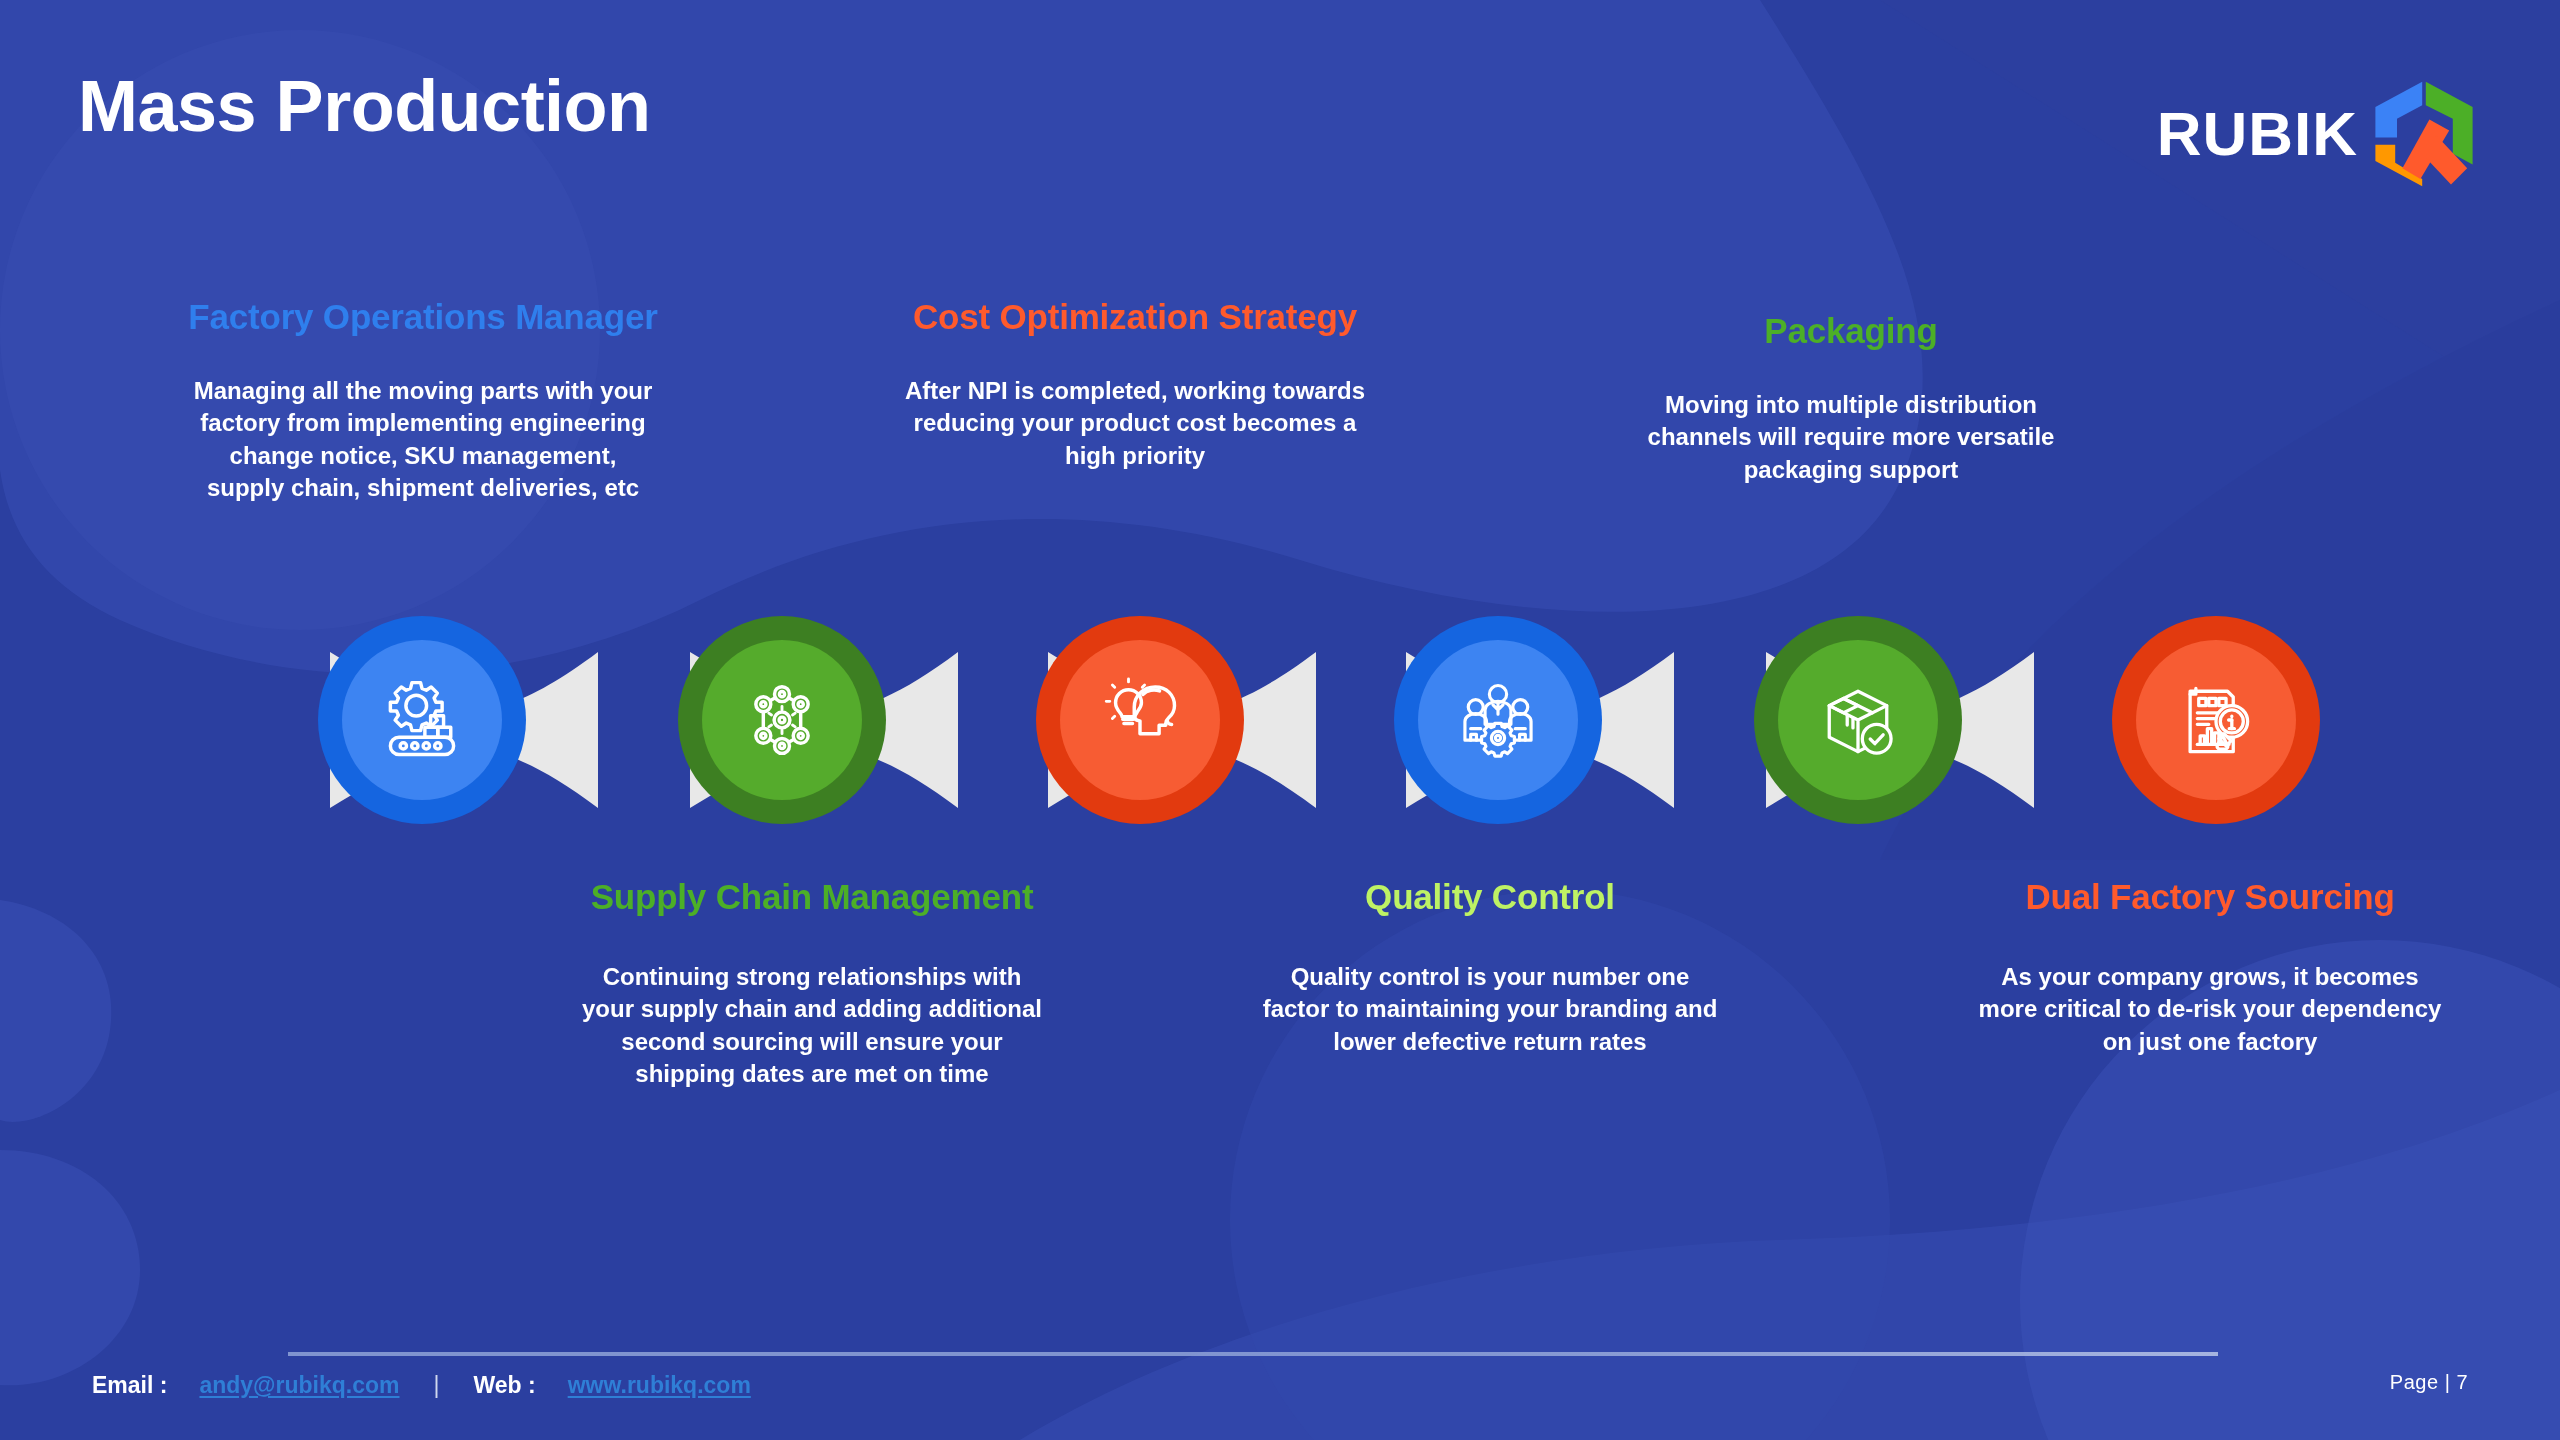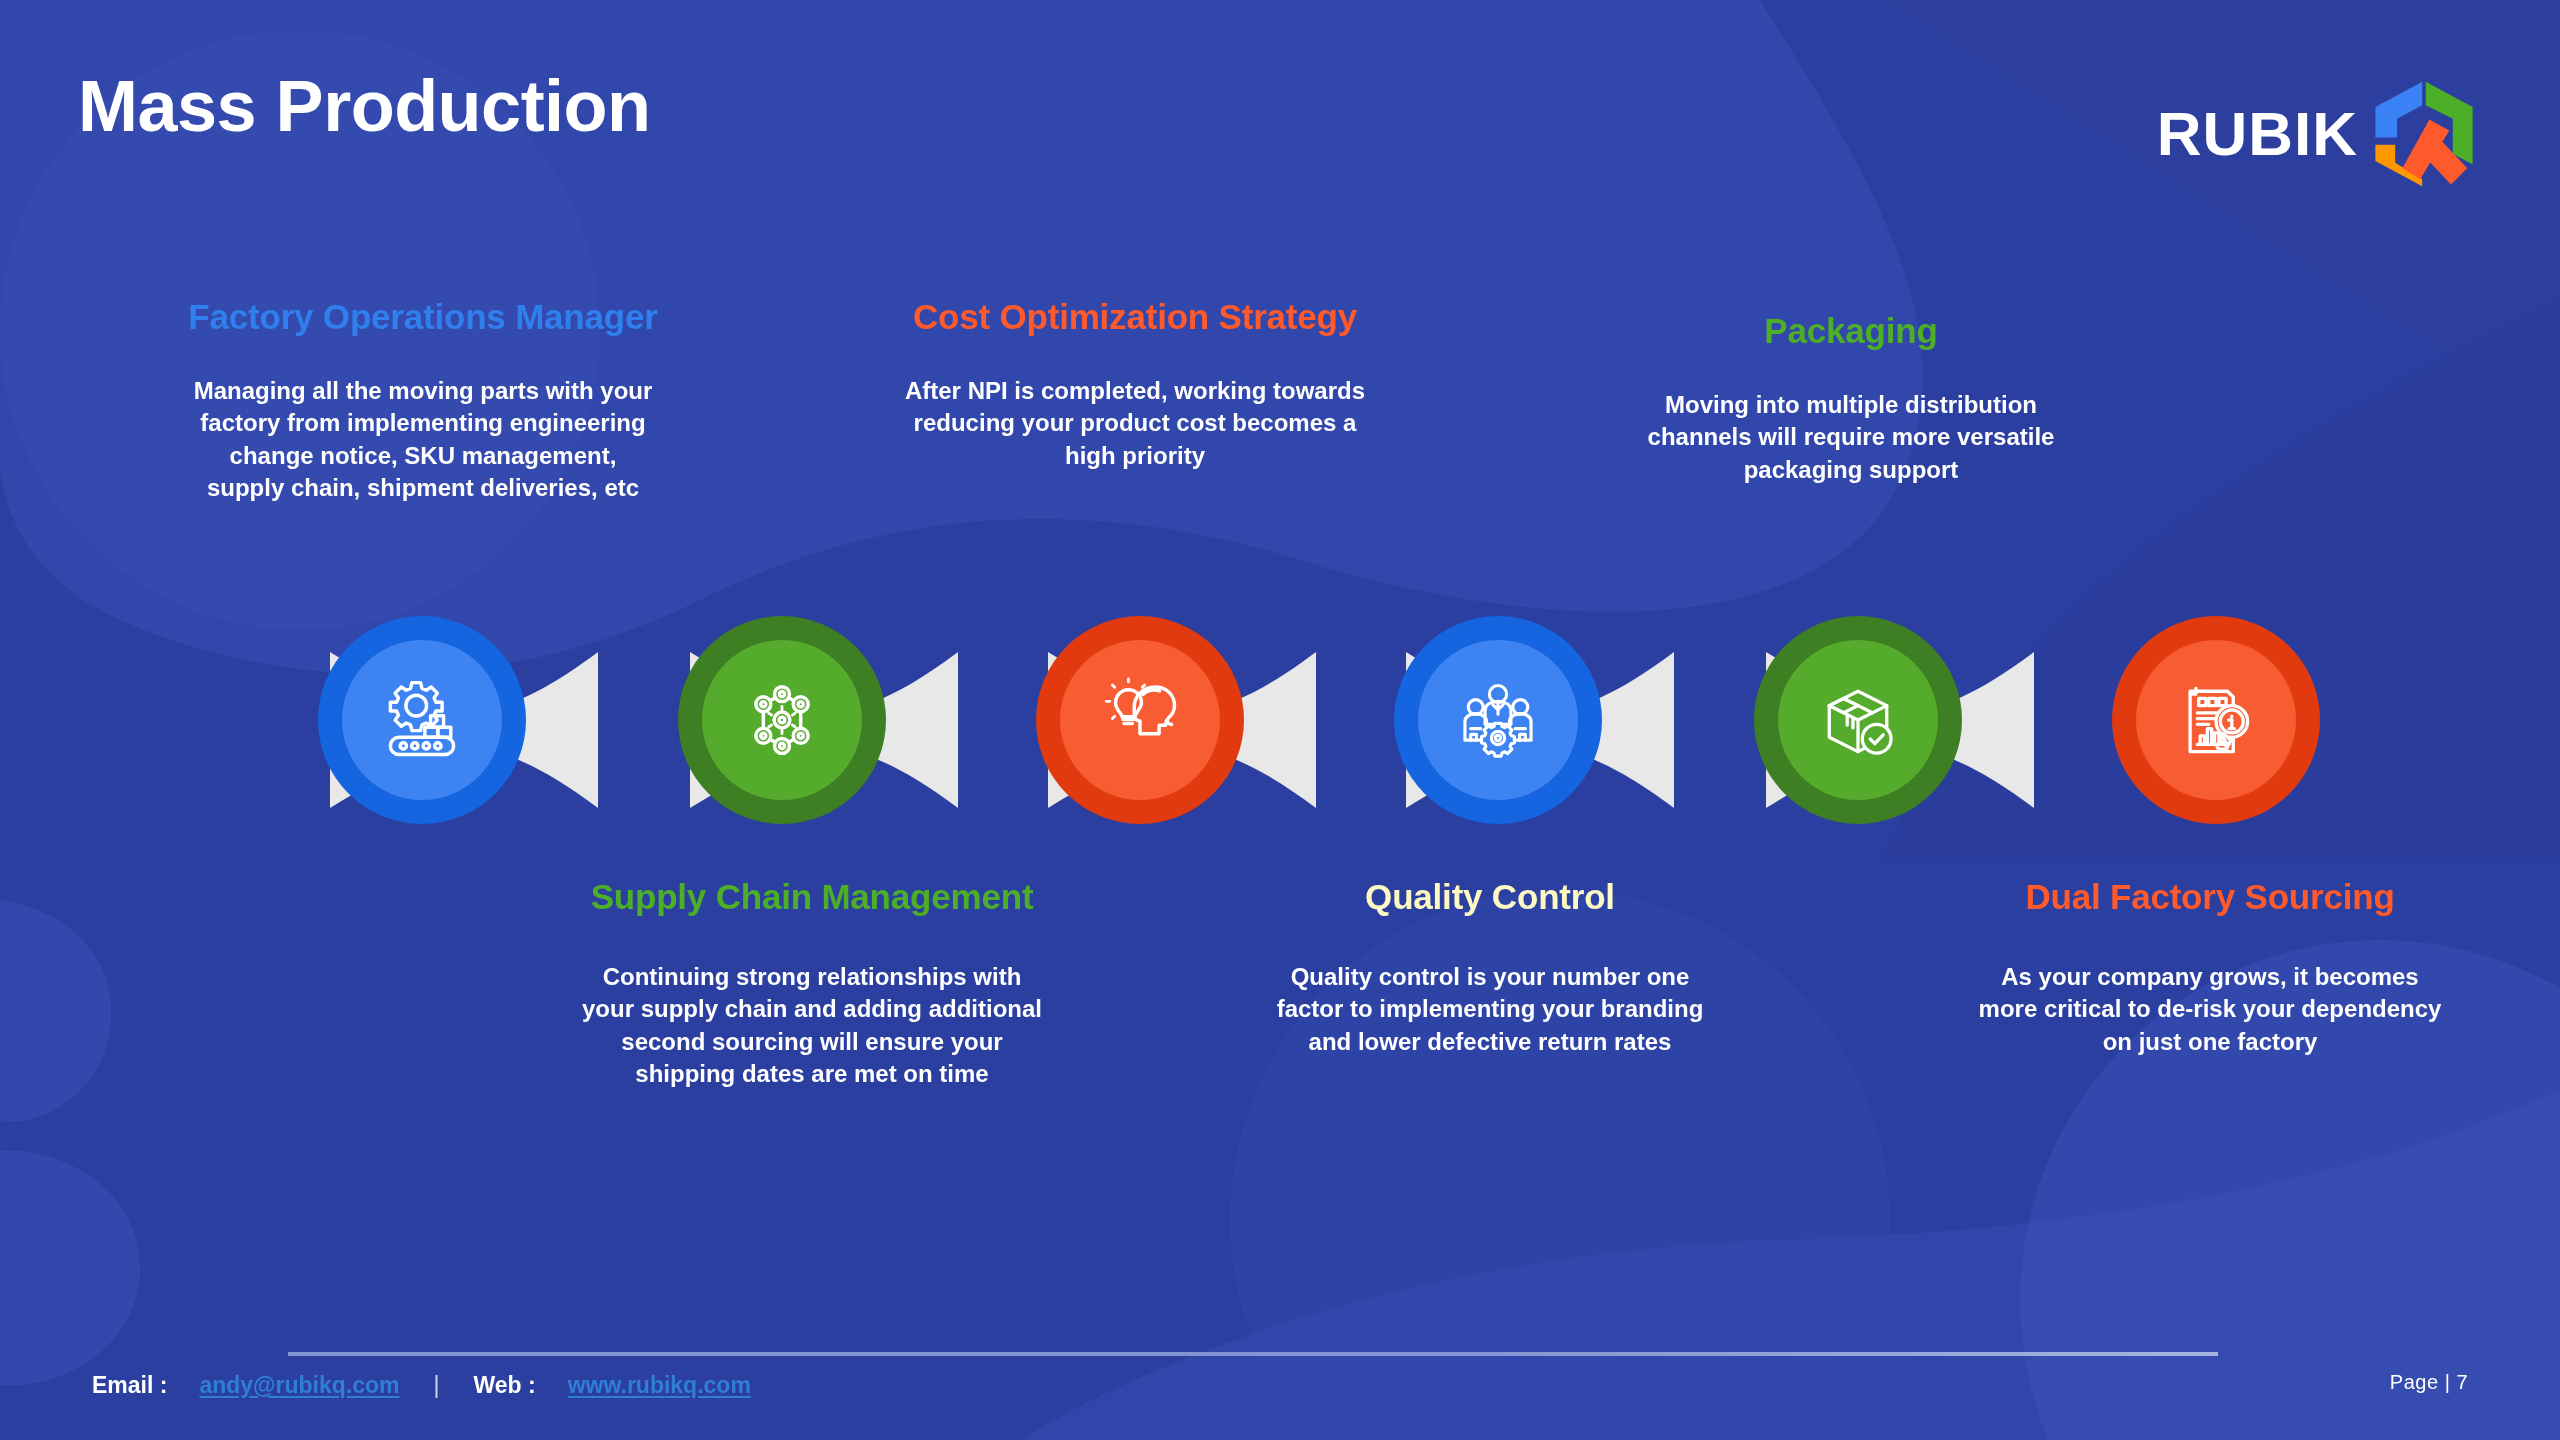--- a/index.html
+++ b/index.html
@@ -261,22 +261,22 @@
   <div class="heading" style="color: rgb(76, 175, 39);">Packaging</div>
   <div class="body">Moving into multiple distribution channels will require more versatile packaging support</div>
 </div>
 
 <div class="block below" style="left:548px; top:876px;margin-left:29px;">
   <div class="heading" style="color: rgb(76, 175, 39);">Supply Chain Management</div>
   <div class="body">Continuing strong relationships with your supply chain and adding additional second sourcing will ensure your shipping dates are met on time</div>
 </div>
 
 <div class="block below" style="left:1255px; top:876px;">
-  <div class="heading" style="color: #fef9c3;">Quality Control</div>
-  <div class="body">Quality control is your number one factor to implementing your branding and lower defective return rates</div>
+  <div class="heading" style="color: #bef264;">Quality Control</div>
+  <div class="body">Quality control is your number one factor to maintaining your branding and lower defective return rates</div>
 </div>
 
 <div class="block below" style="left:1975px; top:876px;">
   <div class="heading" style="color: rgb(255, 90, 44);">Dual Factory Sourcing</div>
   <div class="body">As your company grows, it becomes more critical to de-risk your dependency on just one factory</div>
 </div>
 
 <div class="footer-rule"></div>
 
 <div class="footer">

